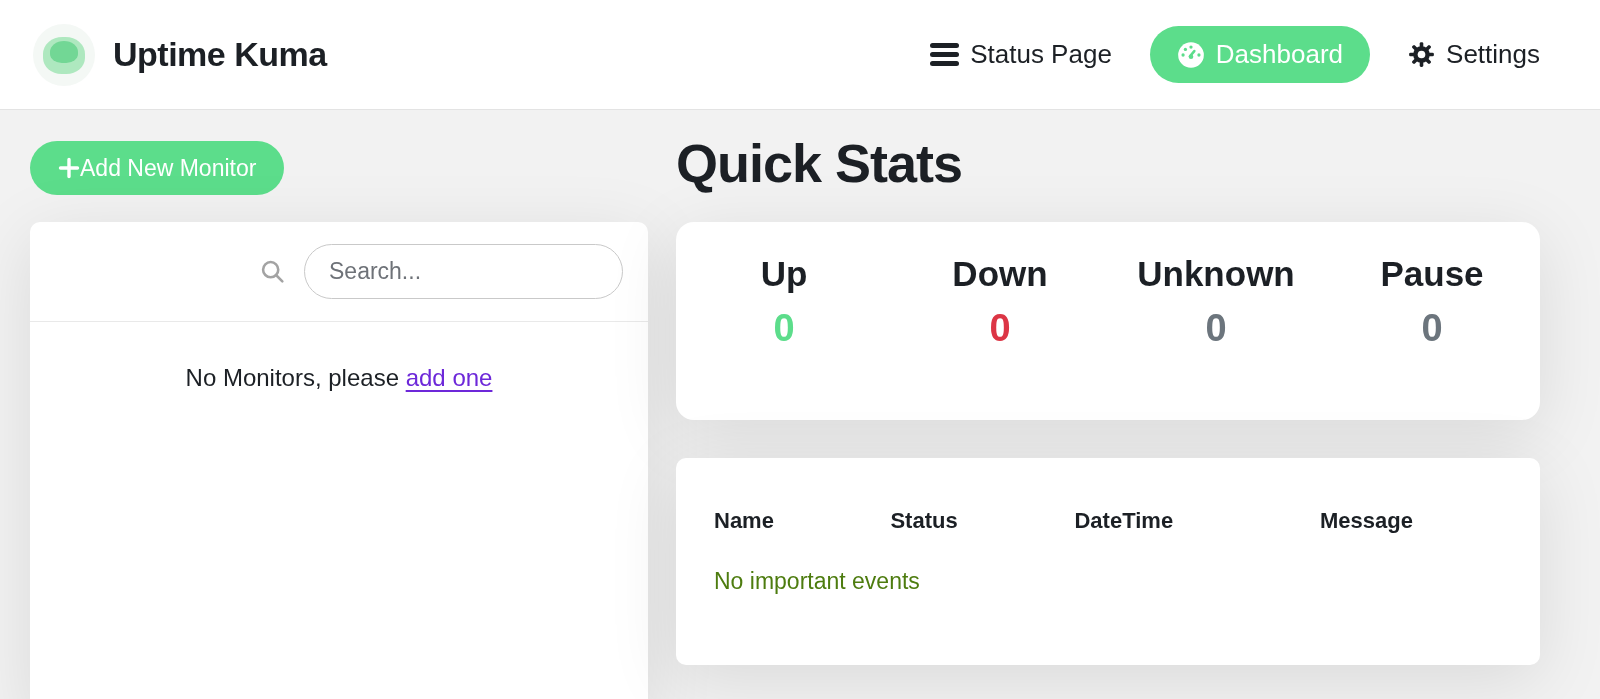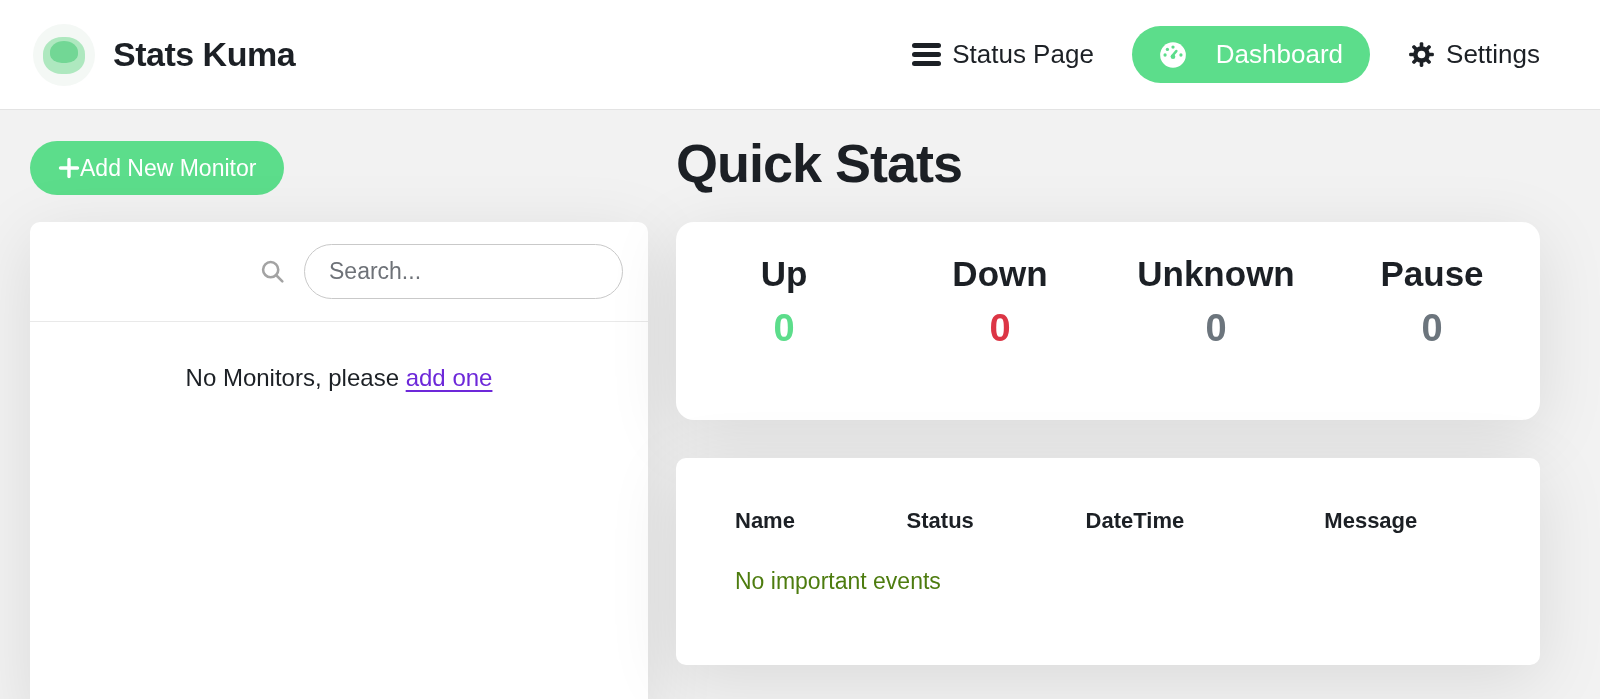--- a/index.html
+++ b/index.html
@@ -26,21 +26,21 @@
     background:#aee8bf; border-radius:46% 46% 44% 44%;
   }
   .logo .blob-inner {
     position:absolute; left:17px; top:17px; width:28px; height:22px;
     background:#72d795; border-radius:50% 50% 42% 42%;
   }
   .app-title { font-size:34px; font-weight:800; margin-left:18px; color:#1c2025; letter-spacing:-0.5px; }
   .nav { margin-left:auto; display:flex; align-items:center; gap:38px; }
   .nav-item { display:flex; align-items:center; gap:11px; font-size:26px; color:#1c2025; cursor:pointer; }
   .nav-pill {
-    display:flex; align-items:center; gap:29px;
+    display:flex; align-items:center; gap:11px;
     background:var(--green); color:#ffffff;
     border:none; border-radius:50px; padding:13px 27px;
     font-size:26px; font-family:inherit; cursor:pointer;
   }
   .bars { display:flex; flex-direction:column; gap:4px; }
   .bars span { display:block; width:29px; height:5px; background:#1c2025; border-radius:2.5px; }
 
   
   .add-btn {
     position:absolute; left:30px; top:141px; height:54px;
@@ -77,41 +77,41 @@
     background:#fff; border-radius:18px; box-shadow:0 15px 70px rgba(0,0,0,0.10);
     display:grid; grid-template-columns:repeat(4,1fr); padding-top:30px;
   }
   .stat-col { text-align:center; }
   .stat-label { font-size:35px; font-weight:700; color:#1c2025; line-height:44px; }
   .stat-value { font-size:38px; font-weight:800; line-height:52px; margin-top:6px; }
 
   .events-card {
     position:absolute; left:676px; top:458px; width:864px; height:207px;
     background:#fff; border-radius:10px; box-shadow:0 15px 70px rgba(0,0,0,0.10);
-    padding:50px 59px 0 59px;
+    padding:50px 59px 0 38px;
   }
   .events-header {
     display:grid; grid-template-columns:23% 24% 32% 21%;
     font-size:22px; font-weight:700; color:#1c2025;
   }
   .events-empty { margin-top:34px; font-size:23px; color:#4d7c0f; }
 
   .icon { display:inline-flex; align-items:center; justify-content:center; }
 
   :root { --green:#5cdd8b; }
 </style>
 </head>
 <body>
 
 <div class="header">
   <div class="logo">
     <div class="blob-outer"></div>
     <div class="blob-inner"></div>
   </div>
-  <div class="app-title">Stats Kuma</div>
+  <div class="app-title">Uptime Kuma</div>
 
   <div class="nav">
     <div class="nav-item">
       <span class="icon bars">
           <span></span>
           <span></span>
           <span></span>
         </span>
       <span>Status Page</span>
     </div>

